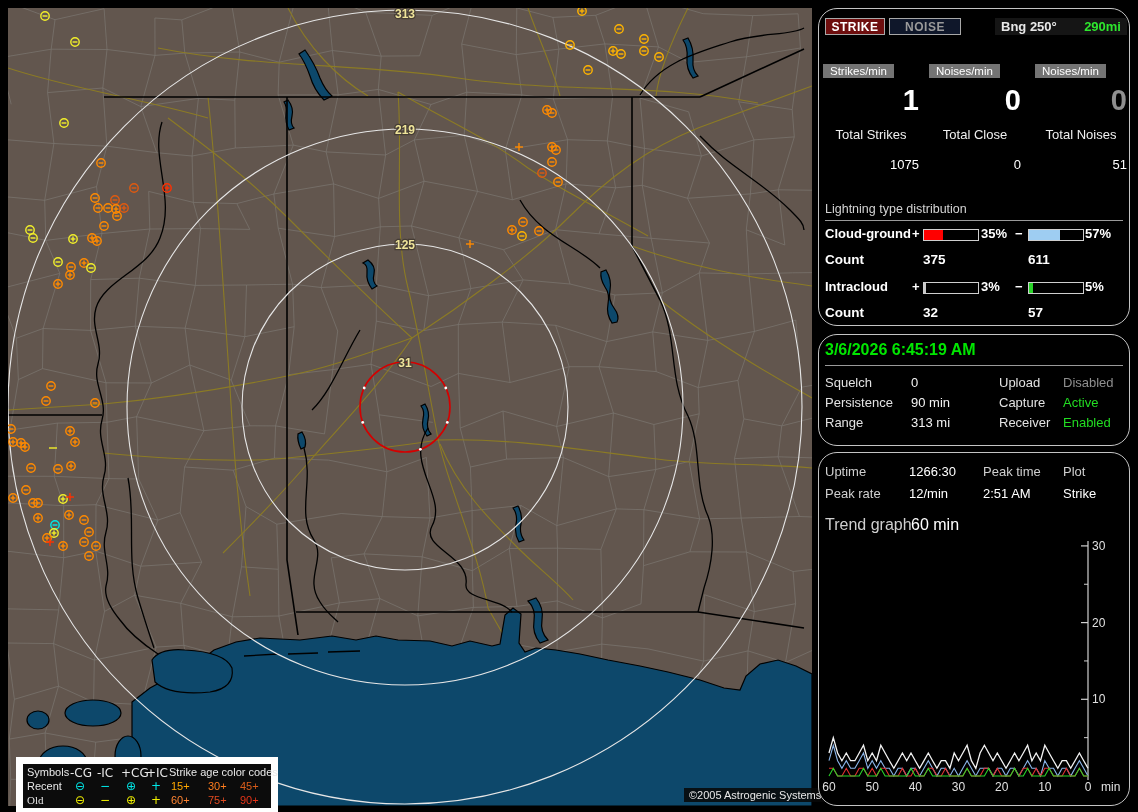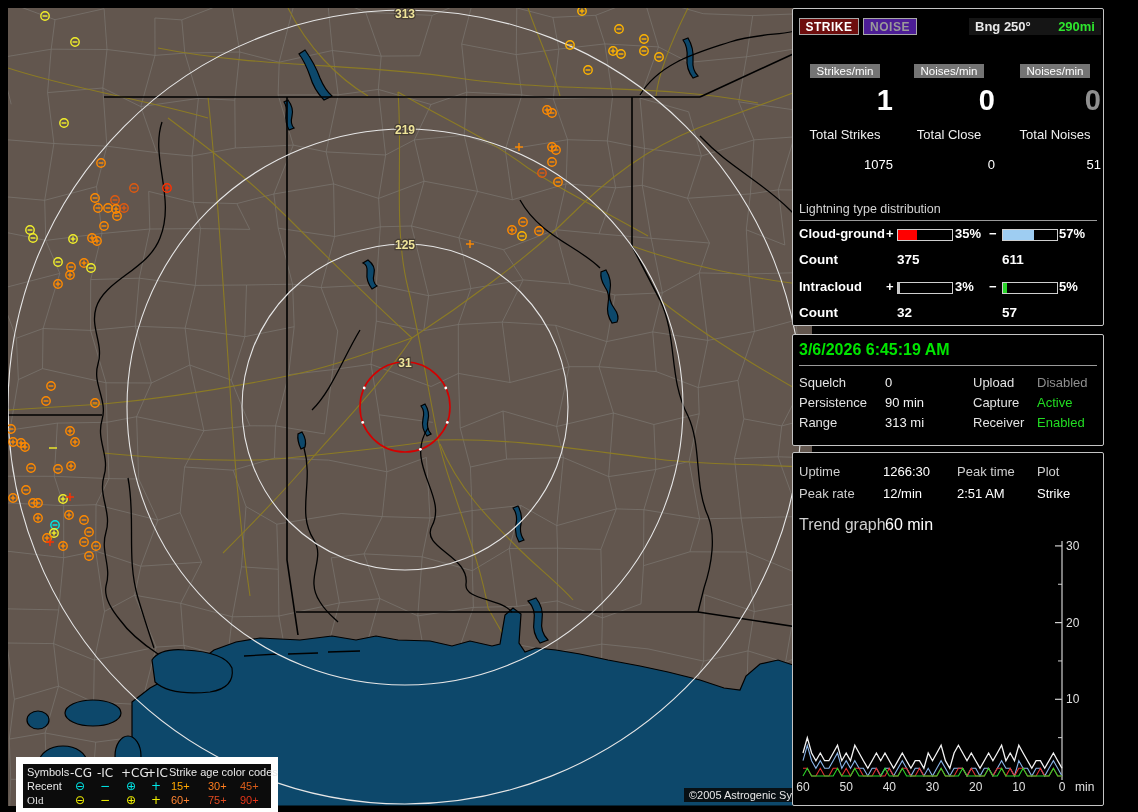--- a/index.html
+++ b/index.html
@@ -9,32 +9,32 @@
   
   #map{left:8px;top:8px;width:804px;height:798px;background:#62564e;}
   #map svg{position:absolute;left:0;top:0;}
   #legend{left:0;top:749px;width:248px;height:44px;background:#0c0c0c;
           border:7px solid #ffffff;font-size:11px;color:#e8e8e8;margin-left:8px;}
   #legend span{position:absolute;white-space:nowrap;}
   .lg-sym{font-family:"DejaVu Sans",sans-serif;font-size:12px;width:20px;text-align:center;}
   #copyright{left:676px;top:780px;background:rgba(8,8,8,.88);color:#e8e8e8;
              font-size:11px;padding:1px 5px;white-space:nowrap;}
   
-  .panel{left:792px;width:312px;background:#000;border:1px solid #c4c4c4;border-radius:2px;box-sizing:border-box;}
+  .panel{left:818px;width:312px;background:#000;border:1px solid #c4c4c4;border-radius:19px;box-sizing:border-box;}
   #panel1{top:8px;height:318px;}
   #panel2{top:334px;height:112px;}
   #panel3{top:452px;height:354px;}
   .btn{height:17px;line-height:16px;text-align:center;font-weight:bold;font-size:12px;letter-spacing:.5px;border:1px solid #a8a8a8;box-sizing:border-box;}
   #btn-strike{left:6px;top:9px;width:60px;background:#6e0e0e;color:#fff;}
-  #btn-noise{left:70px;top:9px;width:54px;background:#4c1d95;color:#9a9a9a;}
+  #btn-noise{left:70px;top:9px;width:72px;background:#0f172a;color:#9a9a9a;}
   #bng{left:176px;top:9px;width:132px;height:17px;background:#151515;display:flex;justify-content:space-between;align-items:center;padding:0 6px;box-sizing:border-box;font-size:13px;font-weight:bold;}
   #bng .dist{color:#2ee62e;}
   .col{top:52px;}
   #col1{left:4px;width:96px;} #col2{left:110px;width:92px;} #col3{left:216px;width:92px;}
-  .chipwrap{text-align:center;text-decoration:underline;}
+  .chipwrap{text-align:left;text-decoration:underline;}
   .chip{display:inline-block;background:#747474;color:#fff;font-size:11.5px;padding:1px 7px;}
   .bigval{margin-top:4px;font-size:29px;font-weight:bold;text-align:right;color:#fff;height:34px;line-height:34px;}
   .dimval{color:#8f8f8f;}
   .tlabel{margin-top:10px;font-size:13px;text-align:center;color:#f0f0f0;}
   .tvalue{margin-top:15px;font-size:13px;text-align:right;color:#fff;}
   #dist-title{left:6px;top:193px;font-size:12.5px;color:#d4d4d4;}
   .hr{left:6px;right:6px;border-top:1px solid #9a9a9a;height:0;}
   .dname{left:6px;width:88px;font-weight:bold;font-size:13px;color:#fff;}
   .dsign{font-weight:bold;font-size:13px;color:#fff;}
   .bar{width:54px;height:10px;border:1px solid #cfcfcf;background:#000;}

